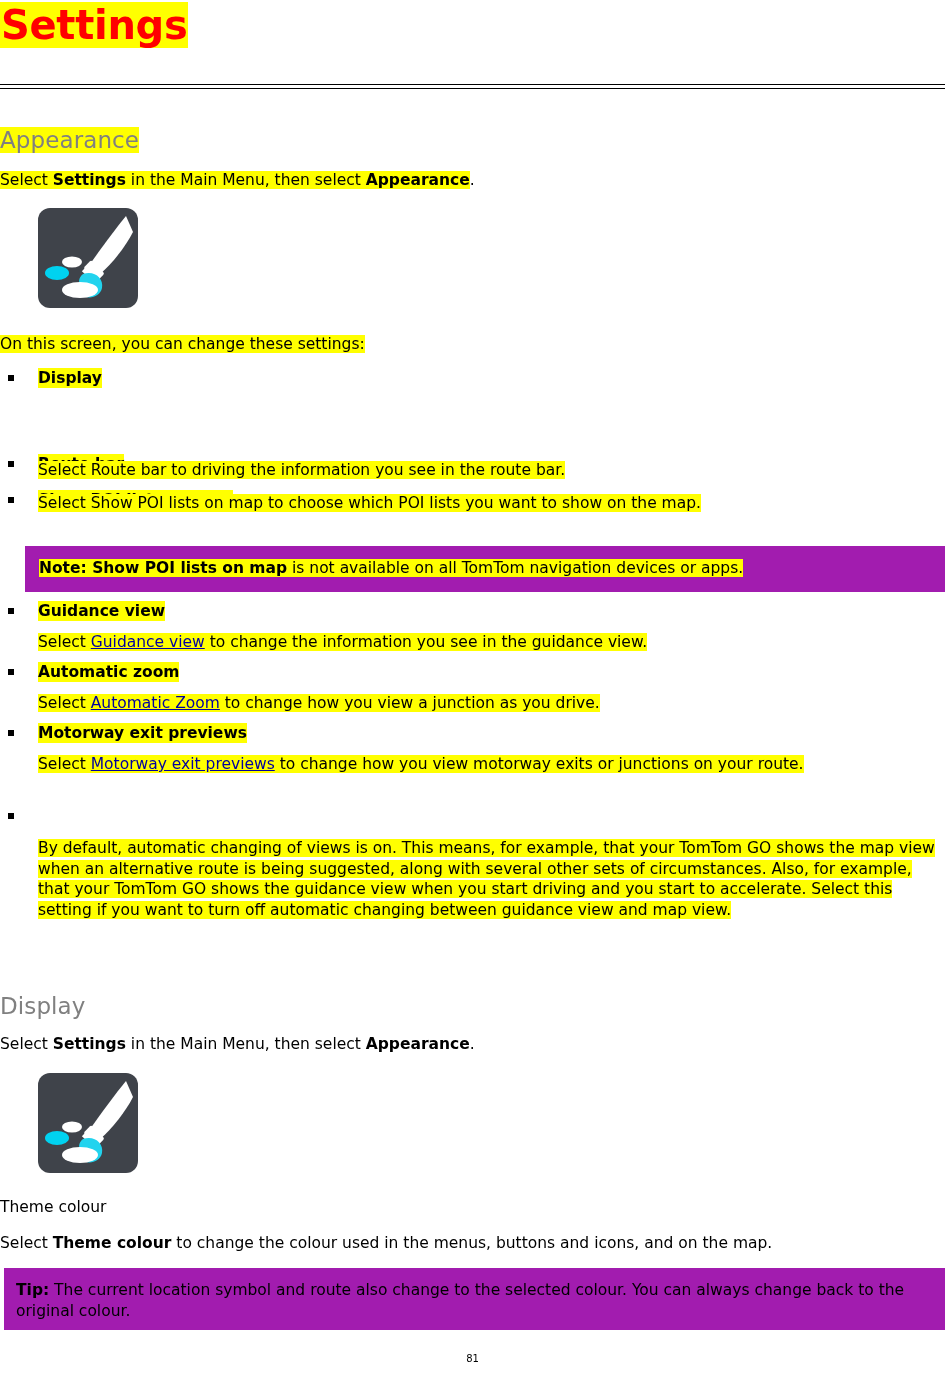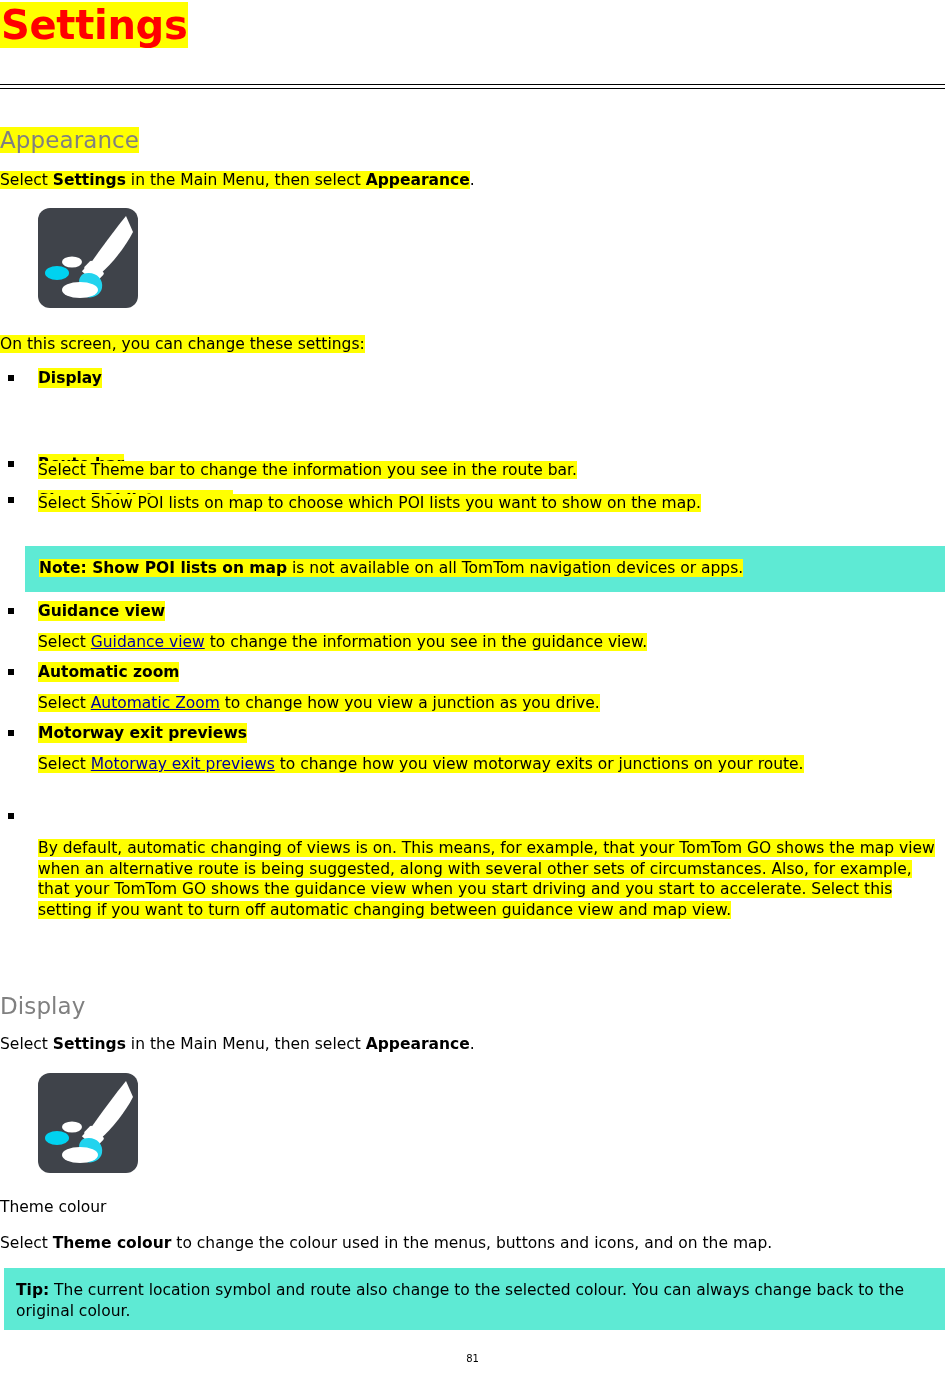--- a/index.html
+++ b/index.html
@@ -93,21 +93,21 @@
     background: #000000;
   }
   .bullet-label {
     display: inline-block;
     margin-left: 38px;
   }
 
   
   .note-box {
     position: absolute;
-    background: #5eead4;
+    background: #a21caf;
     box-sizing: border-box;
   }
   .note-text {
     position: absolute;
     font-size: 15.5px;
     line-height: 1.33;
   }
 
   
   .app-icon {
@@ -165,21 +165,21 @@
   <div class="bullet-row" style="top:368px;">
     <span class="bullet-marker"></span>
     <span class="bullet-label hl">Display</span>
   </div>
 
   <div class="bullet-row" style="top:454px;">
     <span class="bullet-marker"></span>
     <span class="bullet-label hl">Route bar</span>
   </div>
   <div class="para indent" style="top:460px;">
-    <span class="hl">Select Theme bar to change the information you see in the route bar.</span>
+    <span class="hl">Select Route bar to driving the information you see in the route bar.</span>
   </div>
 
   <div class="bullet-row" style="top:490px;">
     <span class="bullet-marker"></span>
     <span class="bullet-label hl">Show POI lists on map</span>
   </div>
   <div class="para indent" style="top:493px;">
     <span class="hl">Select Show POI lists on map to choose which POI lists you want to show on the map.</span>
   </div>
 

